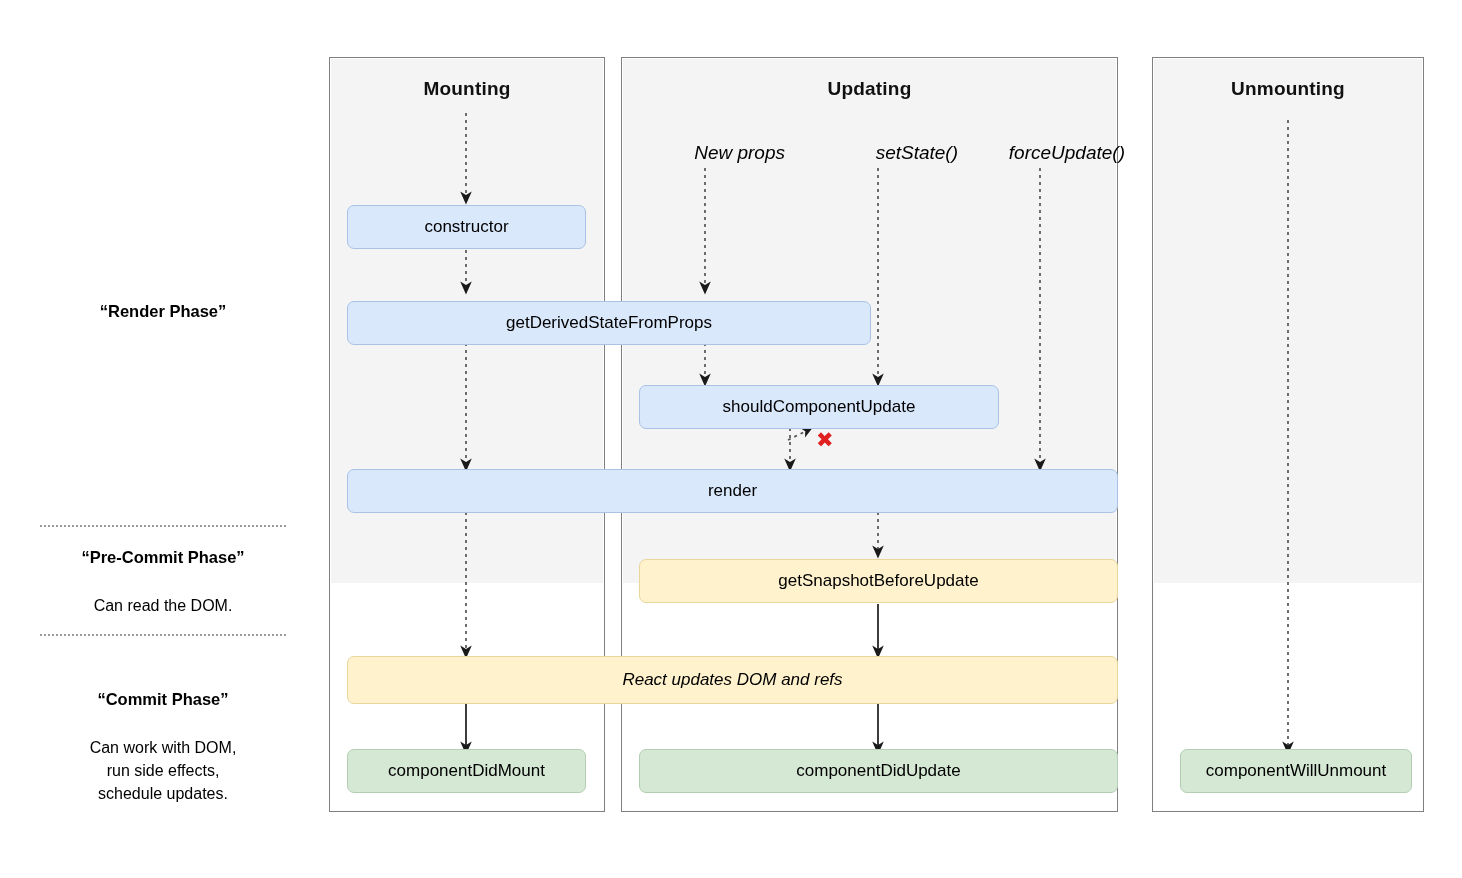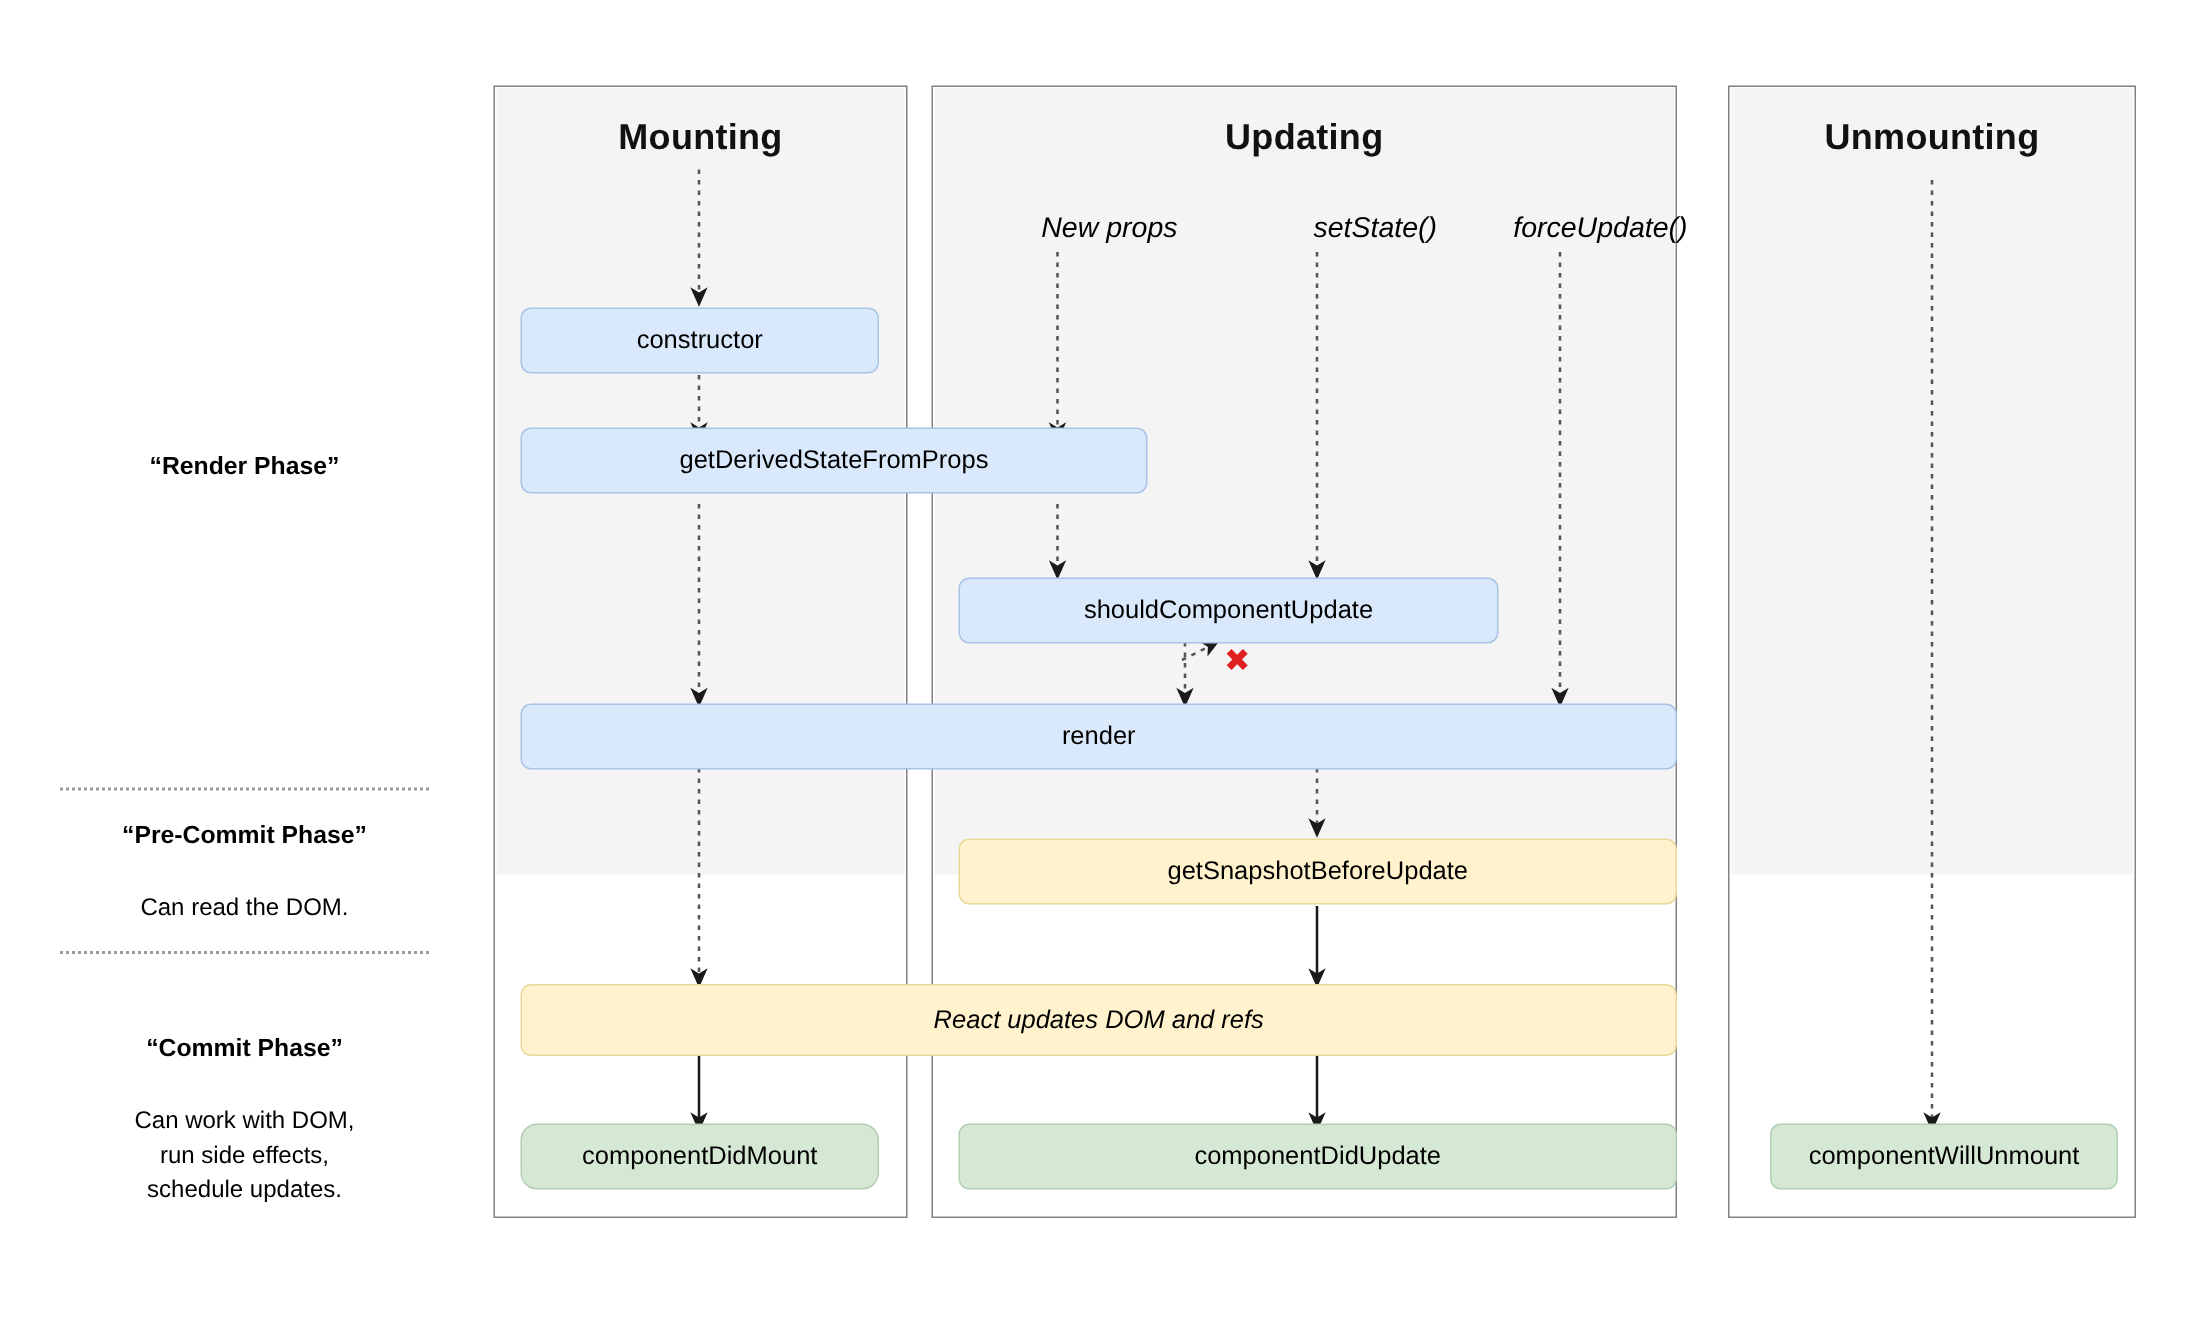--- a/index.html
+++ b/index.html
@@ -24,21 +24,21 @@
   }
   .col-grayzone {
     position: absolute;
     background: #f4f4f4;
     pointer-events: none;
   }
   .col-title {
     position: absolute;
     text-align: center;
     font-weight: bold;
-    font-size: 24px;
+    font-size: 19px;
     letter-spacing: .2px;
     color: #111;
   }
 
   
   .legend-head {
     position: absolute;
     width: 290px;
     text-align: center;
     font-weight: bold;
@@ -170,29 +170,29 @@
   </svg>
 
   <div class="redx" style="left:816px; top:430px;">✖</div>
 
   <div class="trigger" style="left:625px; top:142px; width:160px;">New props</div>
   <div class="trigger" style="left:798px; top:142px; width:160px;">setState()</div>
   <div class="trigger" style="left:955px; top:142px; width:170px;">forceUpdate()</div>
 
   <div class="node blue bold" style="left:347px; top:205px; width:239px; height:44px;">constructor</div>
 
-  <div class="node blue" style="left:347px; top:285px; width:418px; height:44px;">getDerivedStateFromProps</div>
+  <div class="node blue" style="left:347px; top:301px; width:524px; height:44px;">getDerivedStateFromProps</div>
 
   <div class="node blue" style="left:639px; top:385px; width:360px; height:44px;">shouldComponentUpdate</div>
 
   <div class="node blue bold" style="left:347px; top:469px; width:771px; height:44px;">render</div>
 
   <div class="node yellow" style="left:639px; top:559px; width:479px; height:44px;">getSnapshotBeforeUpdate</div>
 
   <div class="node yellow italic" style="left:347px; top:656px; width:771px; height:48px;">React updates DOM and refs</div>
 
-  <div class="node green bold" style="left:347px; top:749px; width:239px; height:44px;border-radius:11px;">componentDidMount</div>
+  <div class="node green bold" style="left:347px; top:749px; width:239px; height:44px;">componentDidMount</div>
 
   <div class="node green bold" style="left:639px; top:749px; width:479px; height:44px;">componentDidUpdate</div>
 
   <div class="node green bold" style="left:1180px; top:749px; width:232px; height:44px;">componentWillUnmount</div>
 
 </div>
 
 </body></html>

